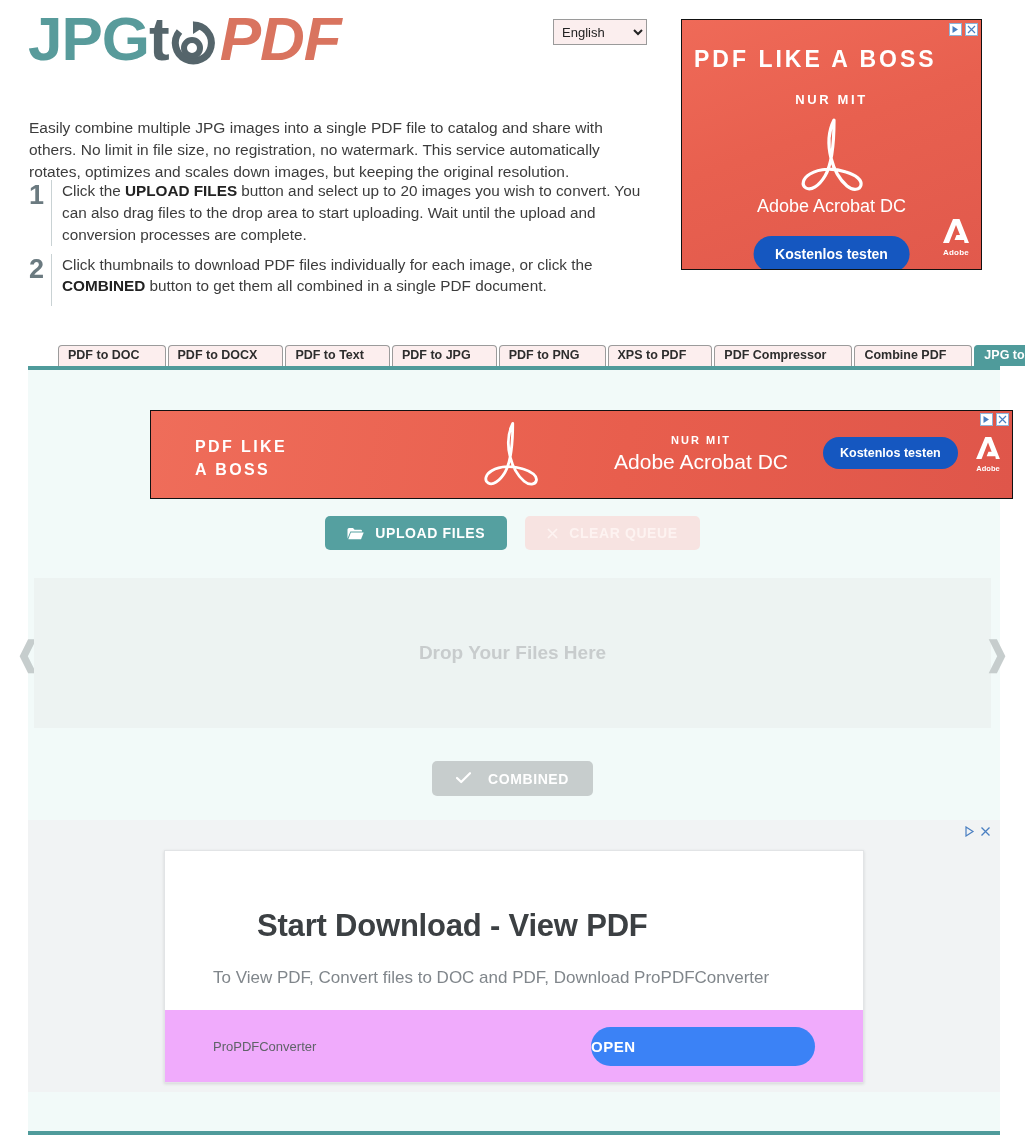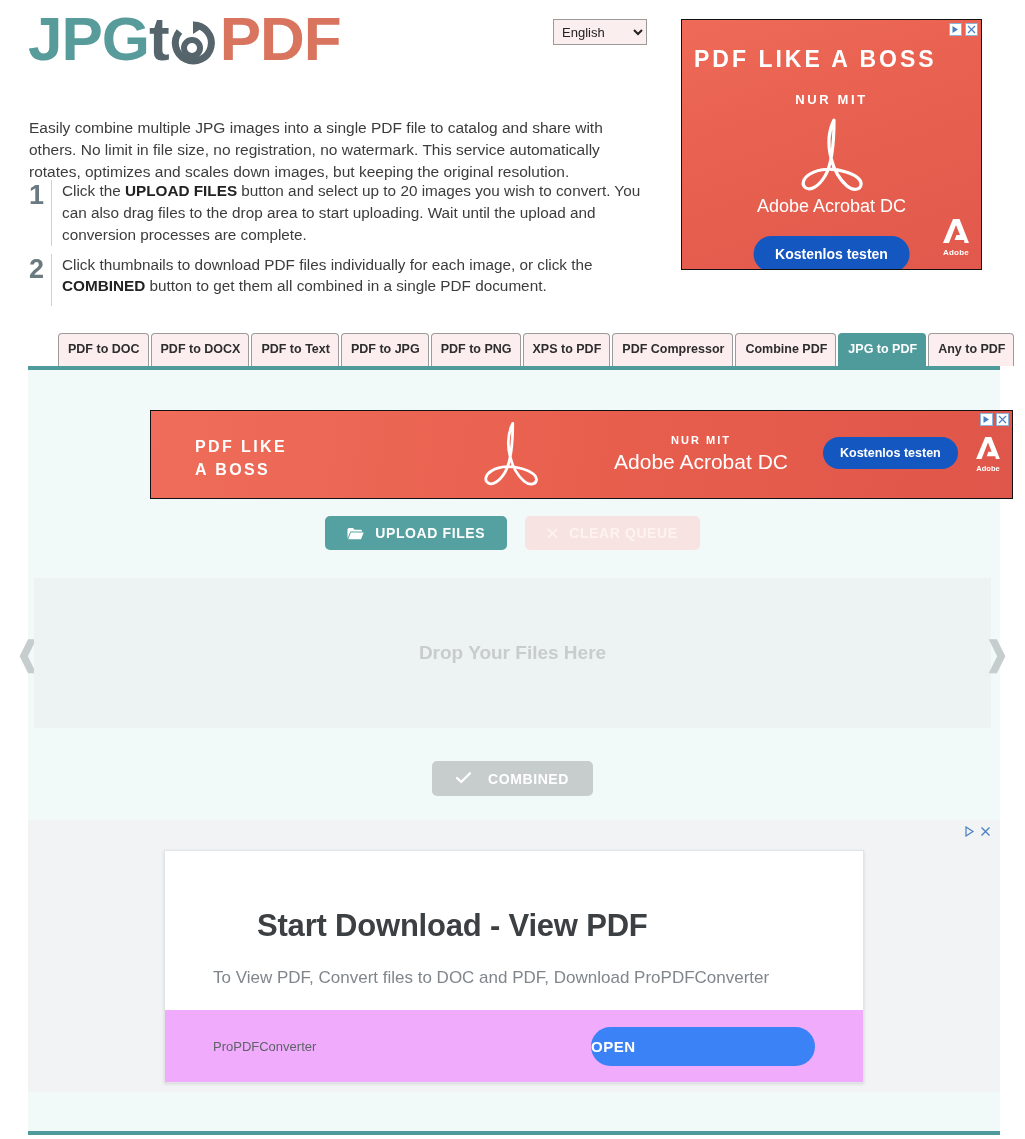--- a/index.html
+++ b/index.html
@@ -28,21 +28,21 @@
     top: 8px;
     font-size: 62px;
     font-weight: bold;
     letter-spacing: -1px;
     line-height: 1;
     white-space: nowrap;
     user-select: none;
   }
   .logo .jpg { color: #589b9b; }
   .logo .to  { color: #55656b; }
-  .logo .pdf { color: #d9745f; }
+  .logo .pdf { color: #d9745f; font-style: italic; }
   .logo .arrow-o {
     display: inline-block;
     position: relative;
     width: 52px;
     height: 52px;
     vertical-align: -9px;
     margin: 0 1px 0 -2px;
   }
   .logo .arrow-o svg { display: block; }
 
@@ -213,26 +213,26 @@
     z-index: 5;
   }
   .tab {
     background: #fceeee;
     border: 1px solid #9b9b9b;
     border-bottom: none;
     border-radius: 4px 4px 0 0;
     font-size: 12.5px;
     font-weight: bold;
     color: #2d2d2d;
-    padding: 6px 8px 7px 9px;
+    padding: 6px 25px 7px 9px;
     margin-right: 2px;
     line-height: 1;
     white-space: nowrap;
     box-sizing: border-box;
-    height: 33px;
+    height: 21px;
     display: flex;
     align-items: center;
   }
   .tab.active {
     background: #4f9b9b;
     color: #ffffff;
     border-color: #4f9b9b;
   }
 
   

